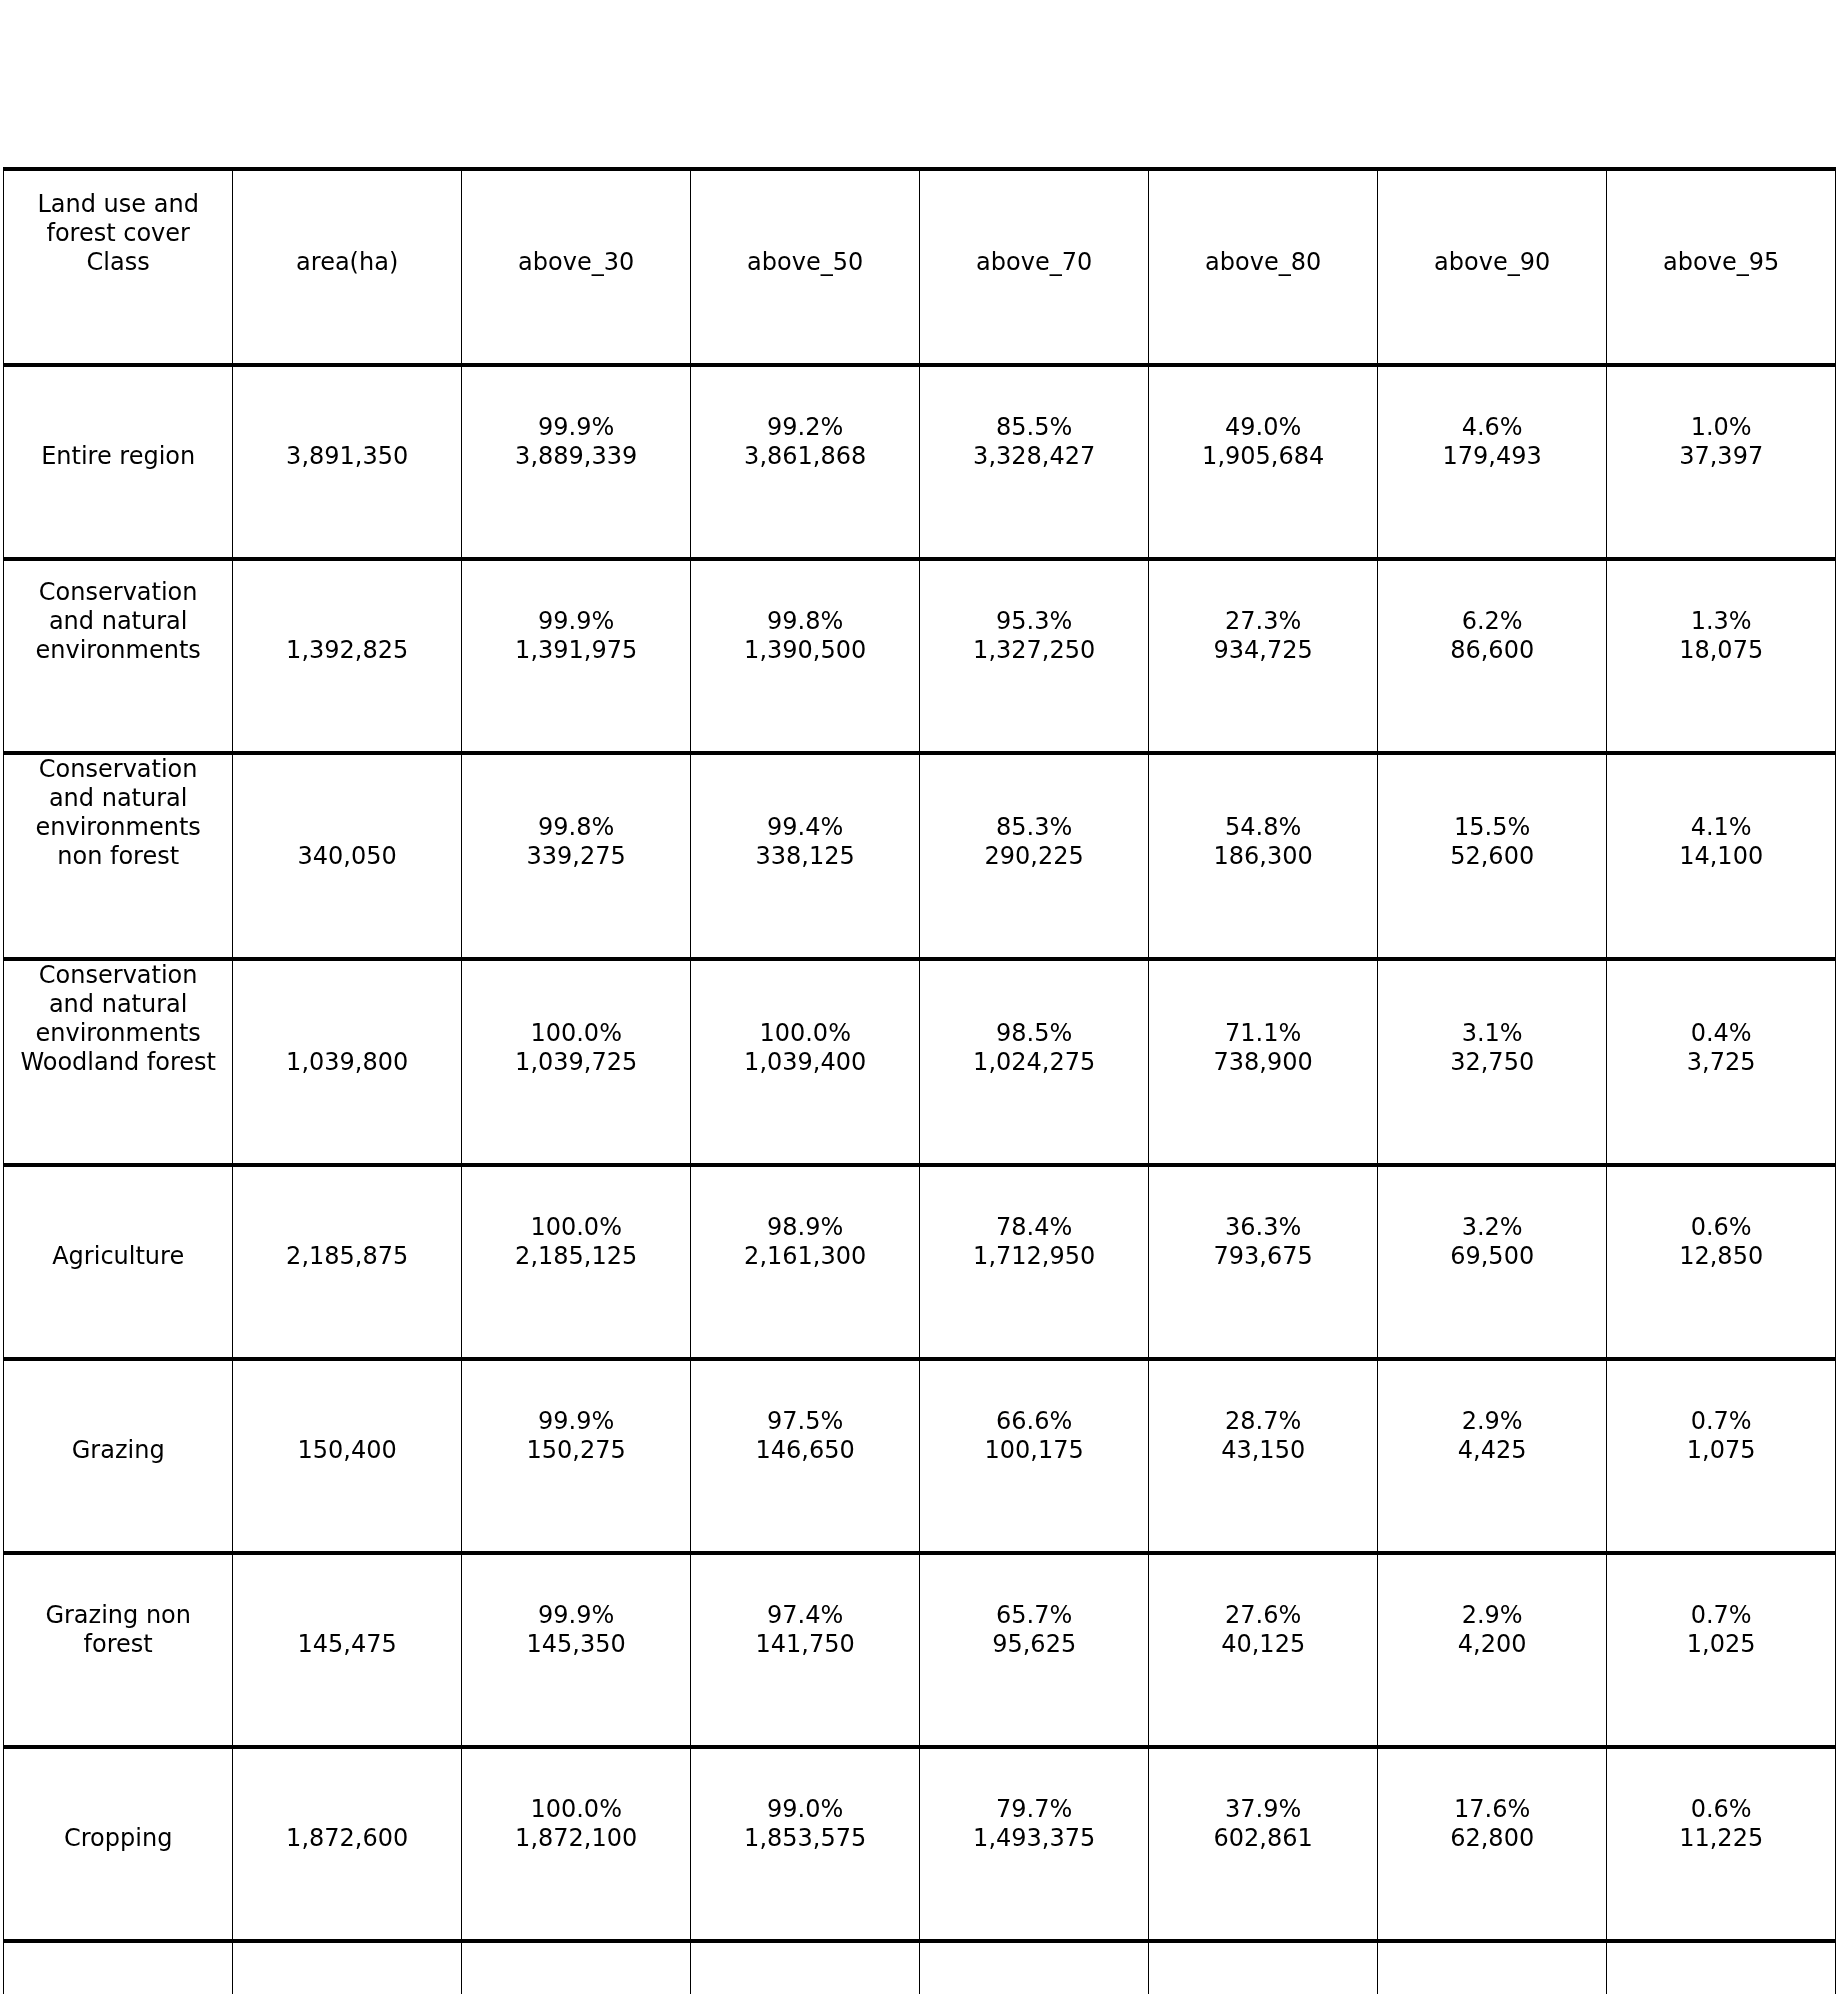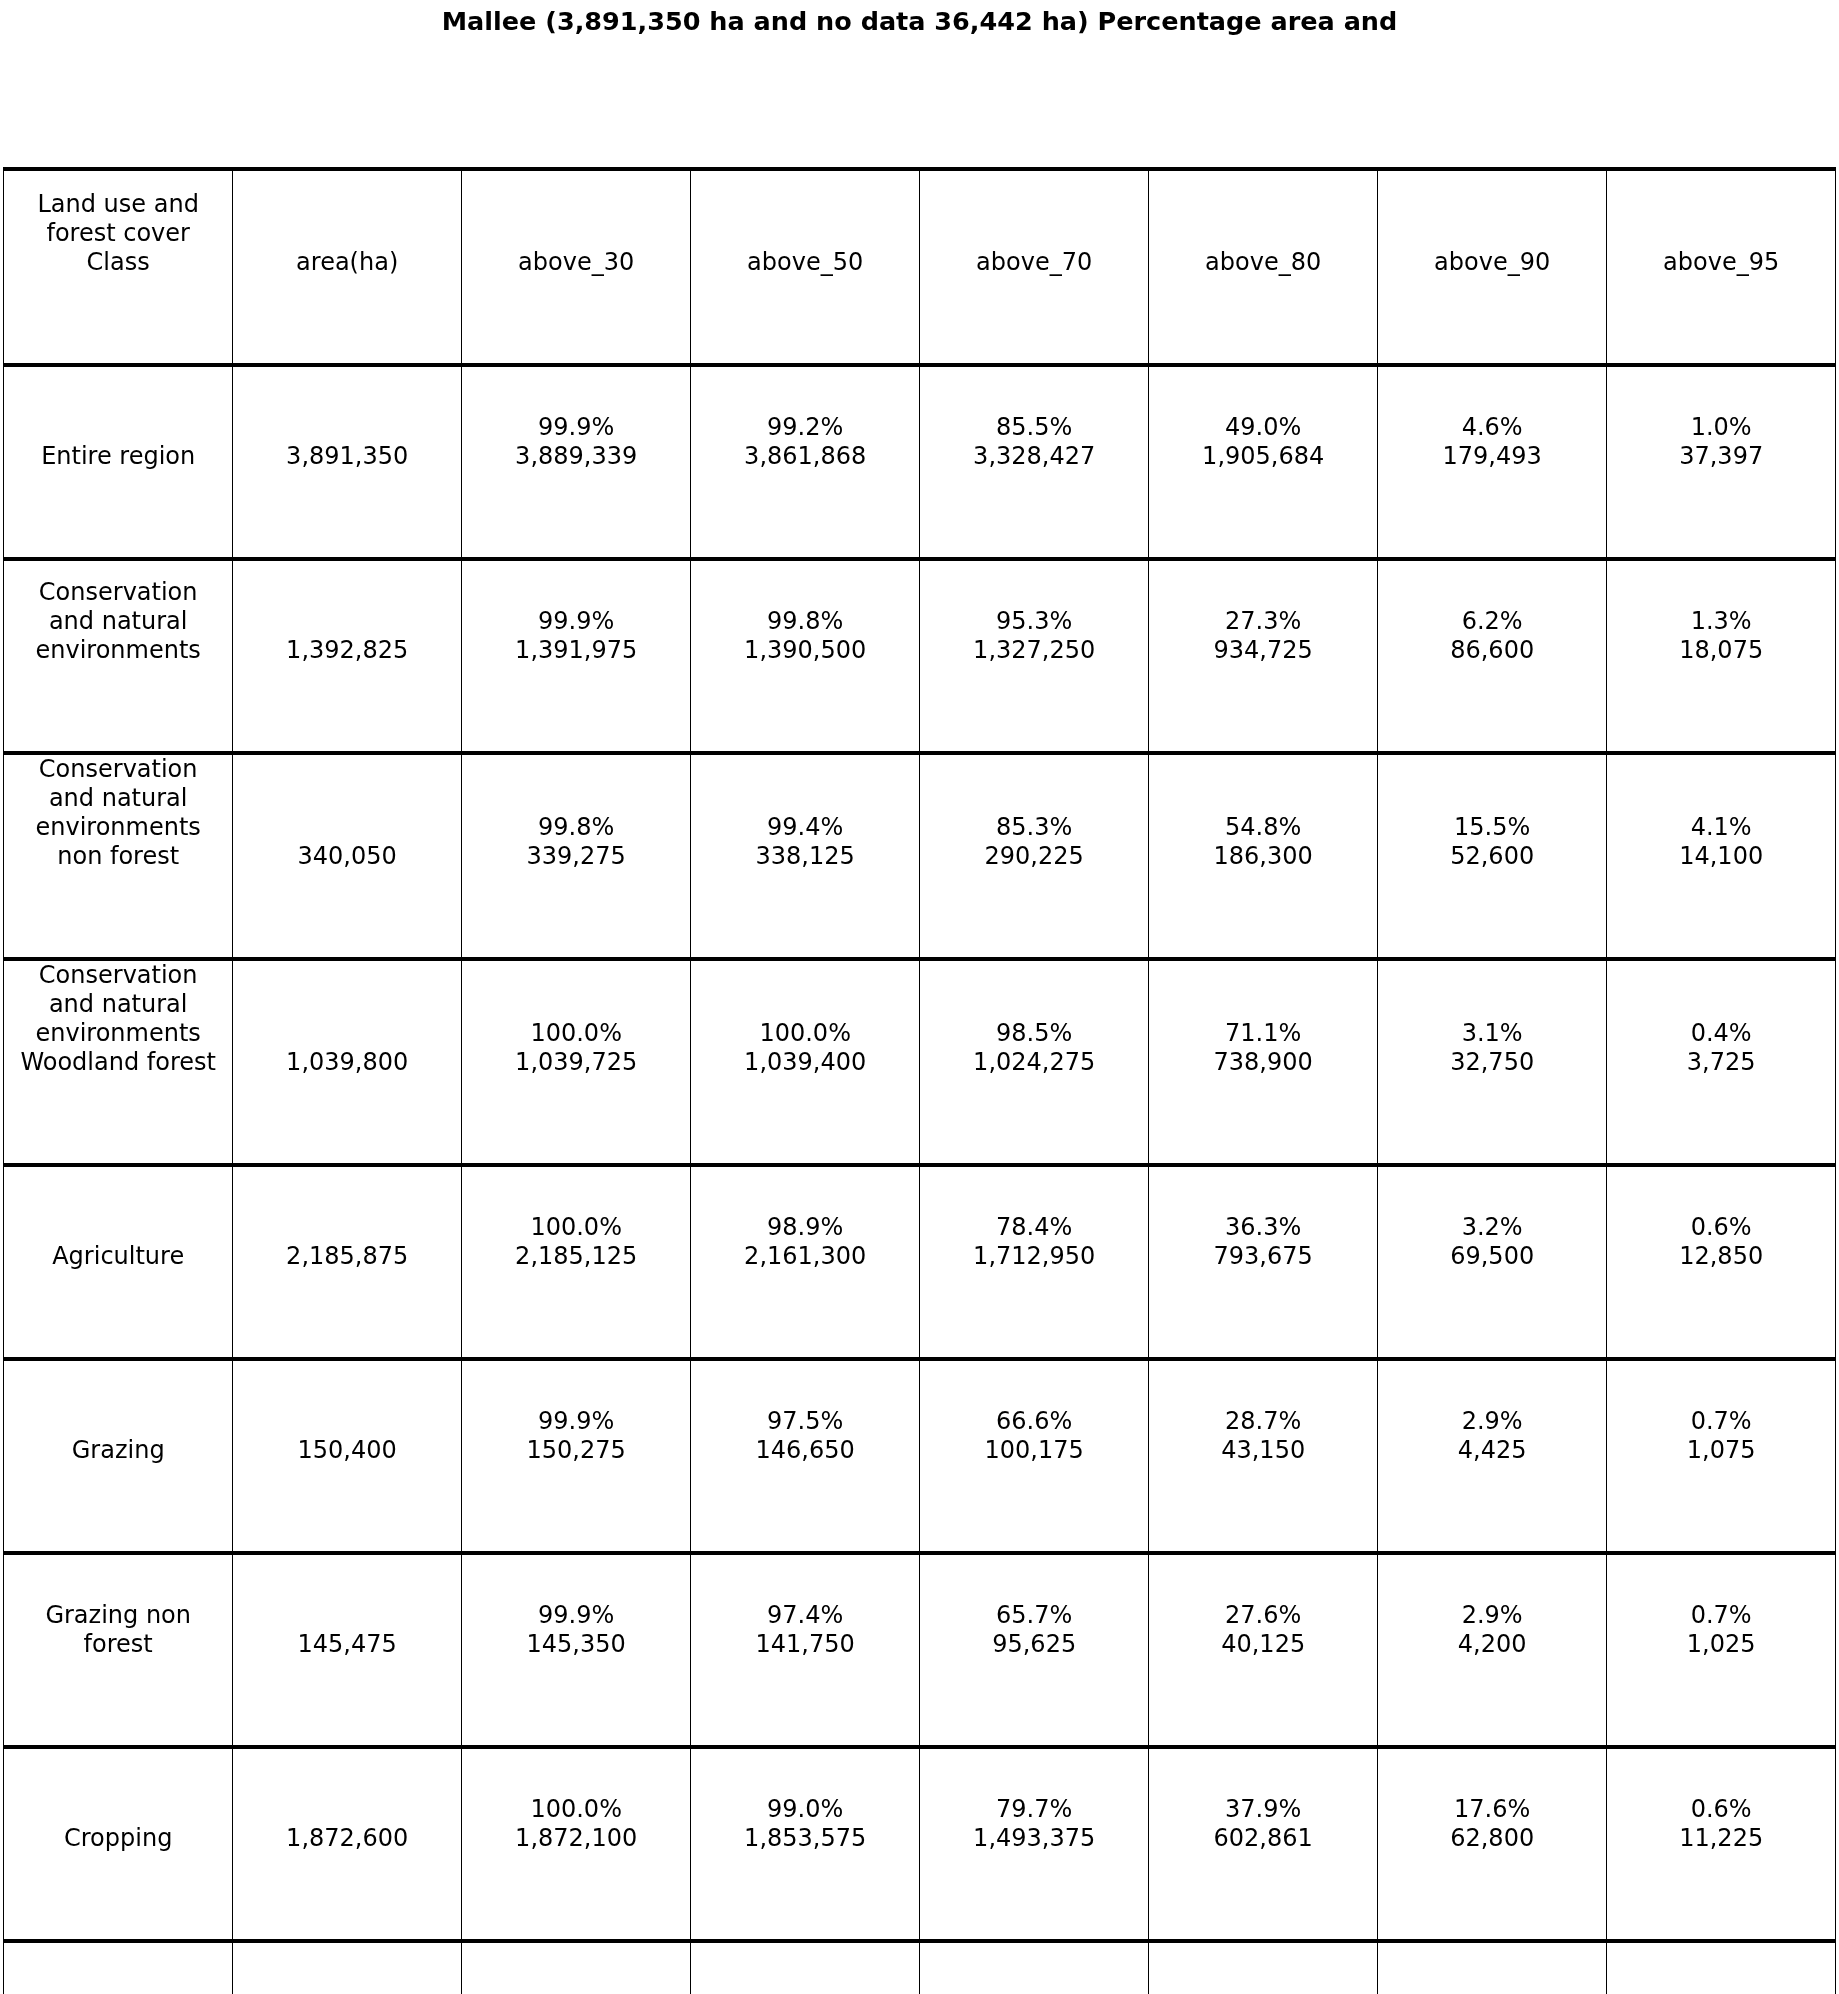--- a/index.html
+++ b/index.html
@@ -23,21 +23,20 @@
   thead tr{height:196px;}
   tbody tr{height:194px;}
   th{font-weight:normal;}
   td.label-cell{font-weight:normal;}
   .pct,.ha{display:block;}
 </style>
 </head>
 <body>
 
 <div class="title">
-  <div>Mallee (3,891,350 ha and no data 36,442 ha) Percentage area and</div>
 </div>
 
 <table class="main">
   <thead>
     <tr>
       <th>Land use and forest cover Class</th>
       <th>area(ha)</th>
       <th>above_30</th>
       <th>above_50</th>
       <th>above_70</th>

